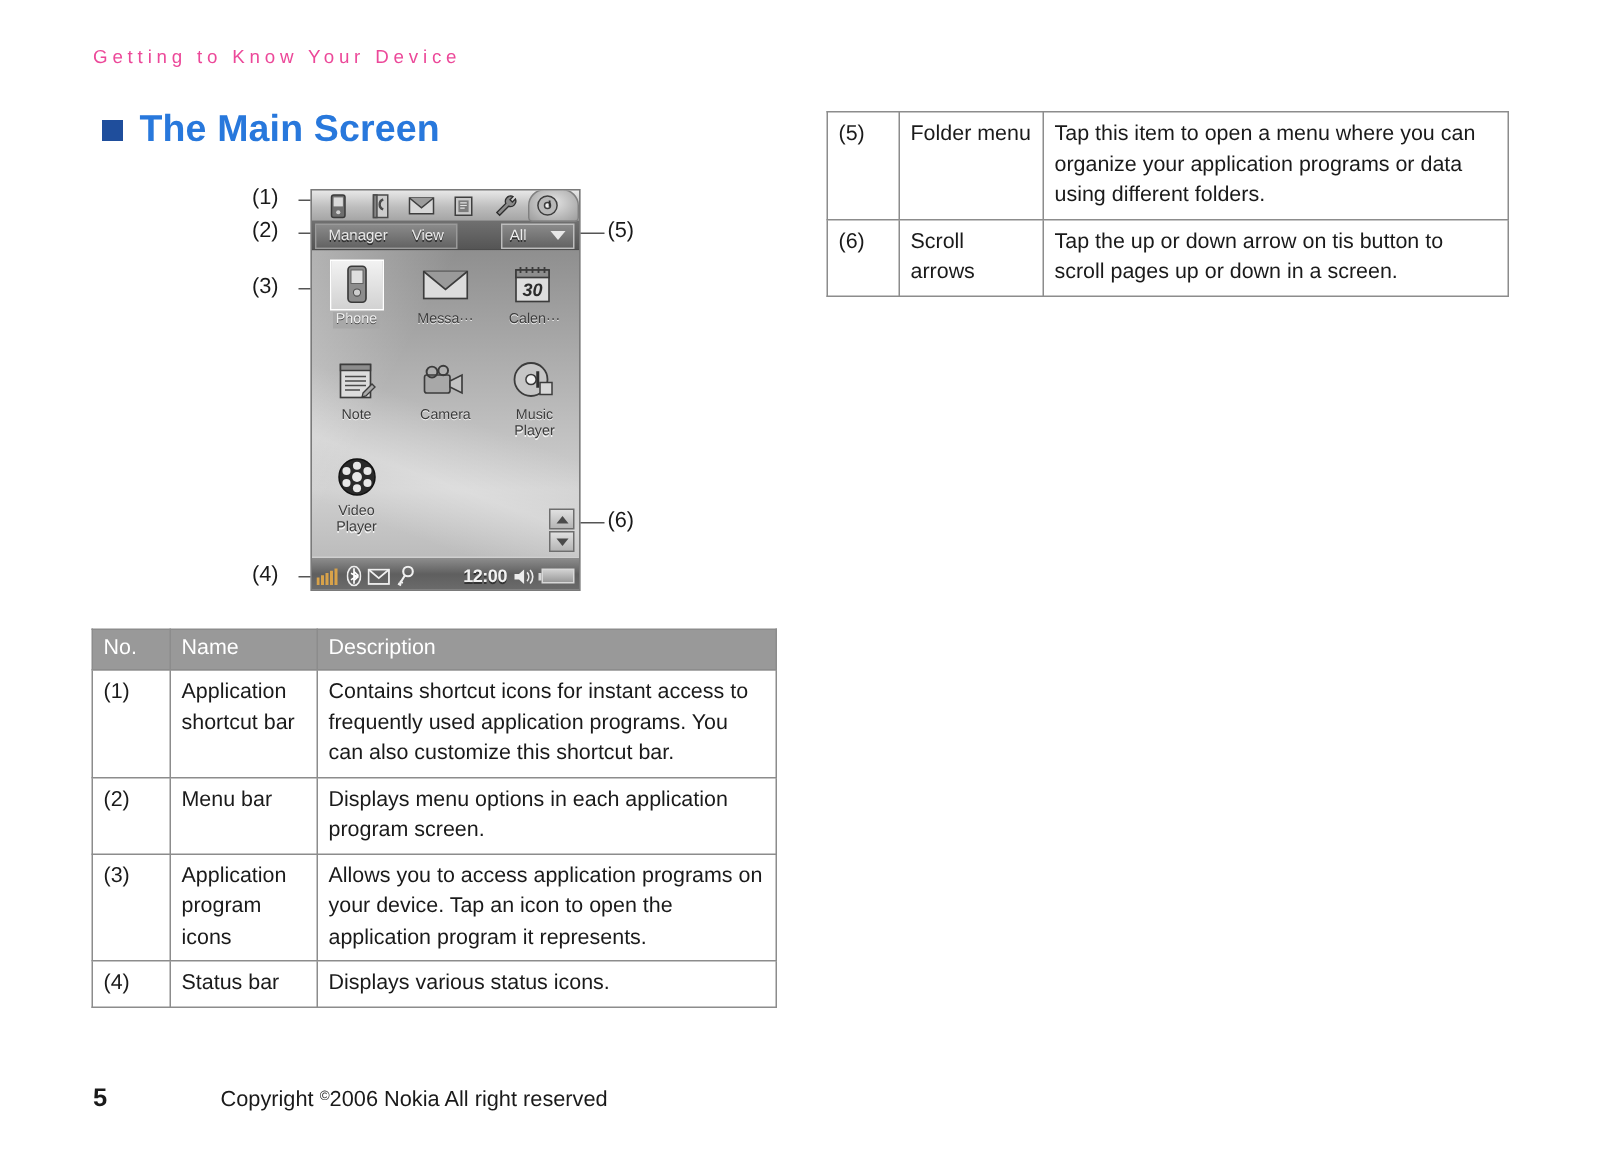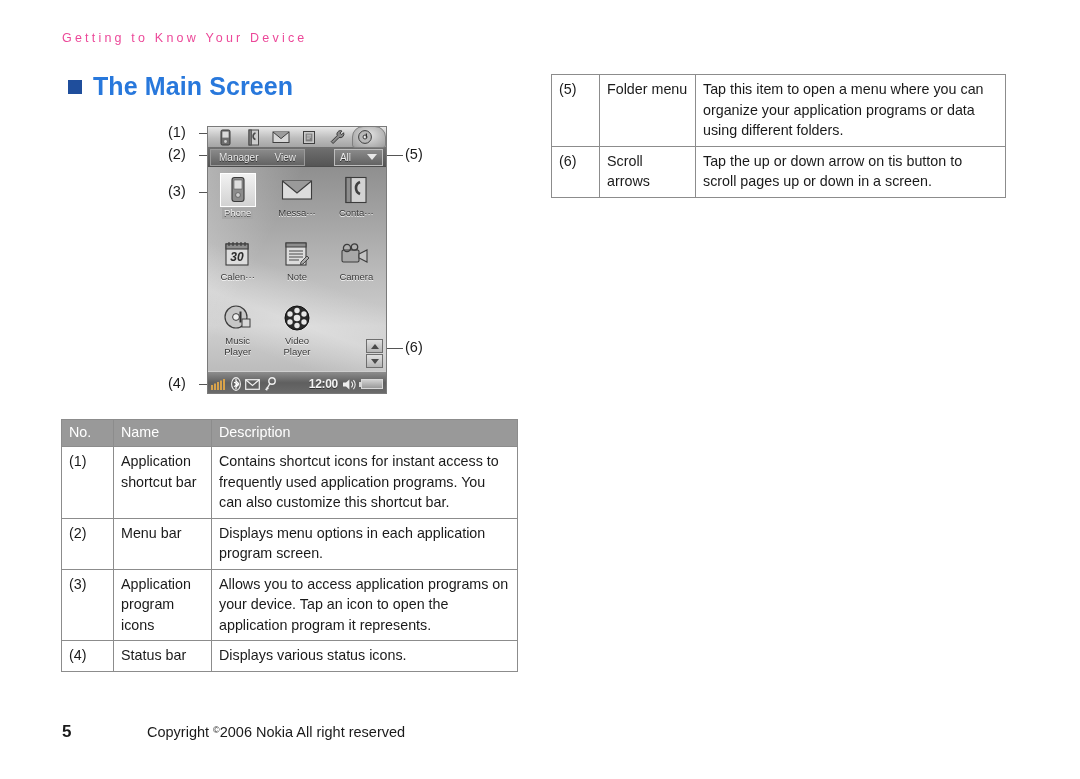--- a/index.html
+++ b/index.html
@@ -430,30 +430,20 @@
       <div class="app-cell">
         <span class="app-glyph">
           <svg width="32" height="24" viewBox="0 0 32 24">
               <rect x="1.5" y="3" width="29" height="18" fill="#dcdcdc" stroke="#3c3c3c" stroke-width="1.1"></rect>
               <path d="M1.5 3 L16 15 L30.5 3" fill="#9a9a9a" stroke="#3c3c3c" stroke-width="1.1"></path>
             </svg>
         </span>
         <span class="app-label">Messa···</span>
       </div>
 
-      <div class="app-cell">
-        <span class="app-glyph">
-          <svg width="24" height="28" viewBox="0 0 24 28">
-              <rect x="2" y="1.5" width="20" height="25" fill="#d2d2d2" stroke="#3c3c3c" stroke-width="1.1"></rect>
-              <rect x="2" y="1.5" width="5" height="25" fill="#8d8d8d" stroke="#3c3c3c" stroke-width="1.1"></rect>
-              <path d="M16 6 a6.5 6.5 0 0 0 0 12" stroke="#3f3f3f" stroke-width="2.6" fill="none"></path>
-            </svg>
-        </span>
-        <span class="app-label">Conta···</span>
-      </div>
 
       <div class="app-cell">
         <span class="app-glyph">
           <svg width="28" height="28" viewBox="0 0 28 28">
               <rect x="2" y="4" width="22" height="21" fill="#dddddd" stroke="#3c3c3c" stroke-width="1.1"></rect>
               <rect x="2" y="4" width="22" height="5" fill="#8d8d8d" stroke="#3c3c3c" stroke-width="1.1"></rect>
               <path d="M5 2v4M9 2v4M13 2v4M17 2v4M21 2v4" stroke="#3c3c3c" stroke-width="1.2"></path>
               <text x="13" y="21" font-family="Liberation Sans, sans-serif" font-size="12" font-weight="bold" text-anchor="middle" fill="#2b2b2b">30</text>
             </svg>
         </span>

